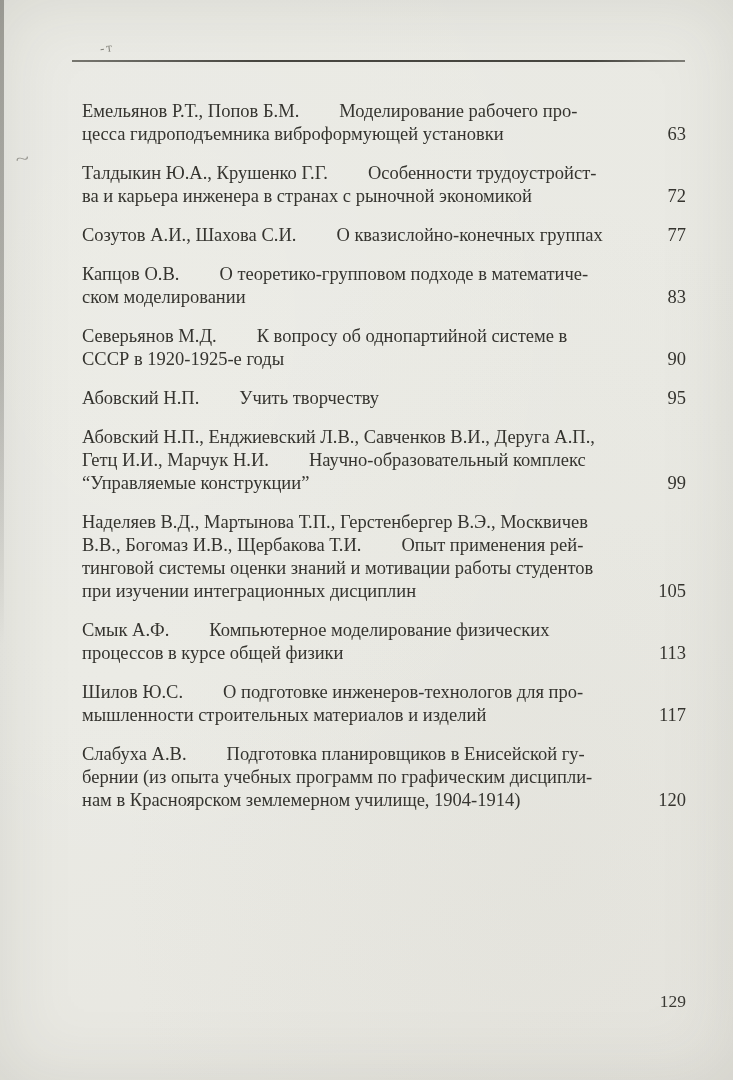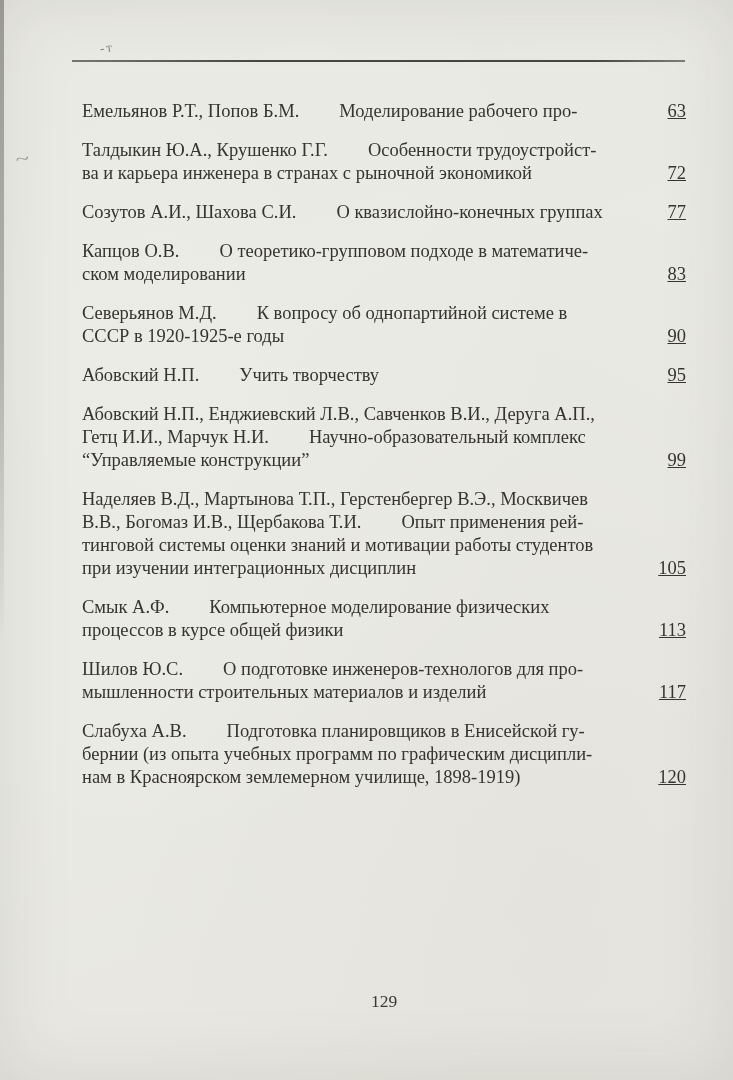--- a/index.html
+++ b/index.html
@@ -48,38 +48,39 @@
   }
   .entry {
     position: relative;
     font-size: 18.5px; line-height: 23px;
     margin-bottom: 16px;
   }
   .entry .line { white-space: nowrap; }
   .entry .gap { display: inline-block; width: 40px; }
   .entry .pnum {
     position: absolute; right: 0; bottom: 0;
-    font-size: 18.5px; line-height: 23px; text-decoration: underline;
+    font-size: 18.5px; line-height: 23px;
   }
   .footer {
     position: absolute; left: 82px; top: 991px; width: 604px;
-    text-align: center; font-size: 17.5px; color: #3a3934;
+    text-align: right; font-size: 17.5px; color: #3a3934;
   }
 </style>
 </head>
 <body>
 
 <div class="page">
   <div class="left-edge-shadow"></div>
   <div class="smudge">-т</div>
   <div class="curl">~</div>
   <div class="top-rule"></div>
   <div class="content">
       <div class="entry">
         <div class="line">Емельянов Р.Т., Попов Б.М.<span class="gap"></span>Моделирование рабочего про-</div>
+        <div class="line">цесса гидроподъемника виброформующей установки</div>
         <div class="pnum">63</div>
       </div>
       <div class="entry">
         <div class="line">Талдыкин Ю.А., Крушенко Г.Г.<span class="gap"></span>Особенности трудоустройст-</div>
         <div class="line">ва и карьера инженера в странах с рыночной экономикой</div>
         <div class="pnum">72</div>
       </div>
       <div class="entry">
         <div class="line">Созутов А.И., Шахова С.И.<span class="gap"></span>О квазислойно-конечных группах</div>
         <div class="pnum">77</div>
@@ -117,18 +118,18 @@
         <div class="pnum">113</div>
       </div>
       <div class="entry">
         <div class="line">Шилов Ю.С.<span class="gap"></span>О подготовке инженеров-технологов для про-</div>
         <div class="line">мышленности строительных материалов и изделий</div>
         <div class="pnum">117</div>
       </div>
       <div class="entry">
         <div class="line">Слабуха А.В.<span class="gap"></span>Подготовка планировщиков в Енисейской гу-</div>
         <div class="line">бернии (из опыта учебных программ по графическим дисципли-</div>
-        <div class="line">нам в Красноярском землемерном училище, 1898-1919)</div>
+        <div class="line">нам в Красноярском землемерном училище, 1904-1914)</div>
         <div class="pnum">120</div>
       </div>
     </div>
   <div class="footer">129</div>
 </div>
 
 </body></html>

